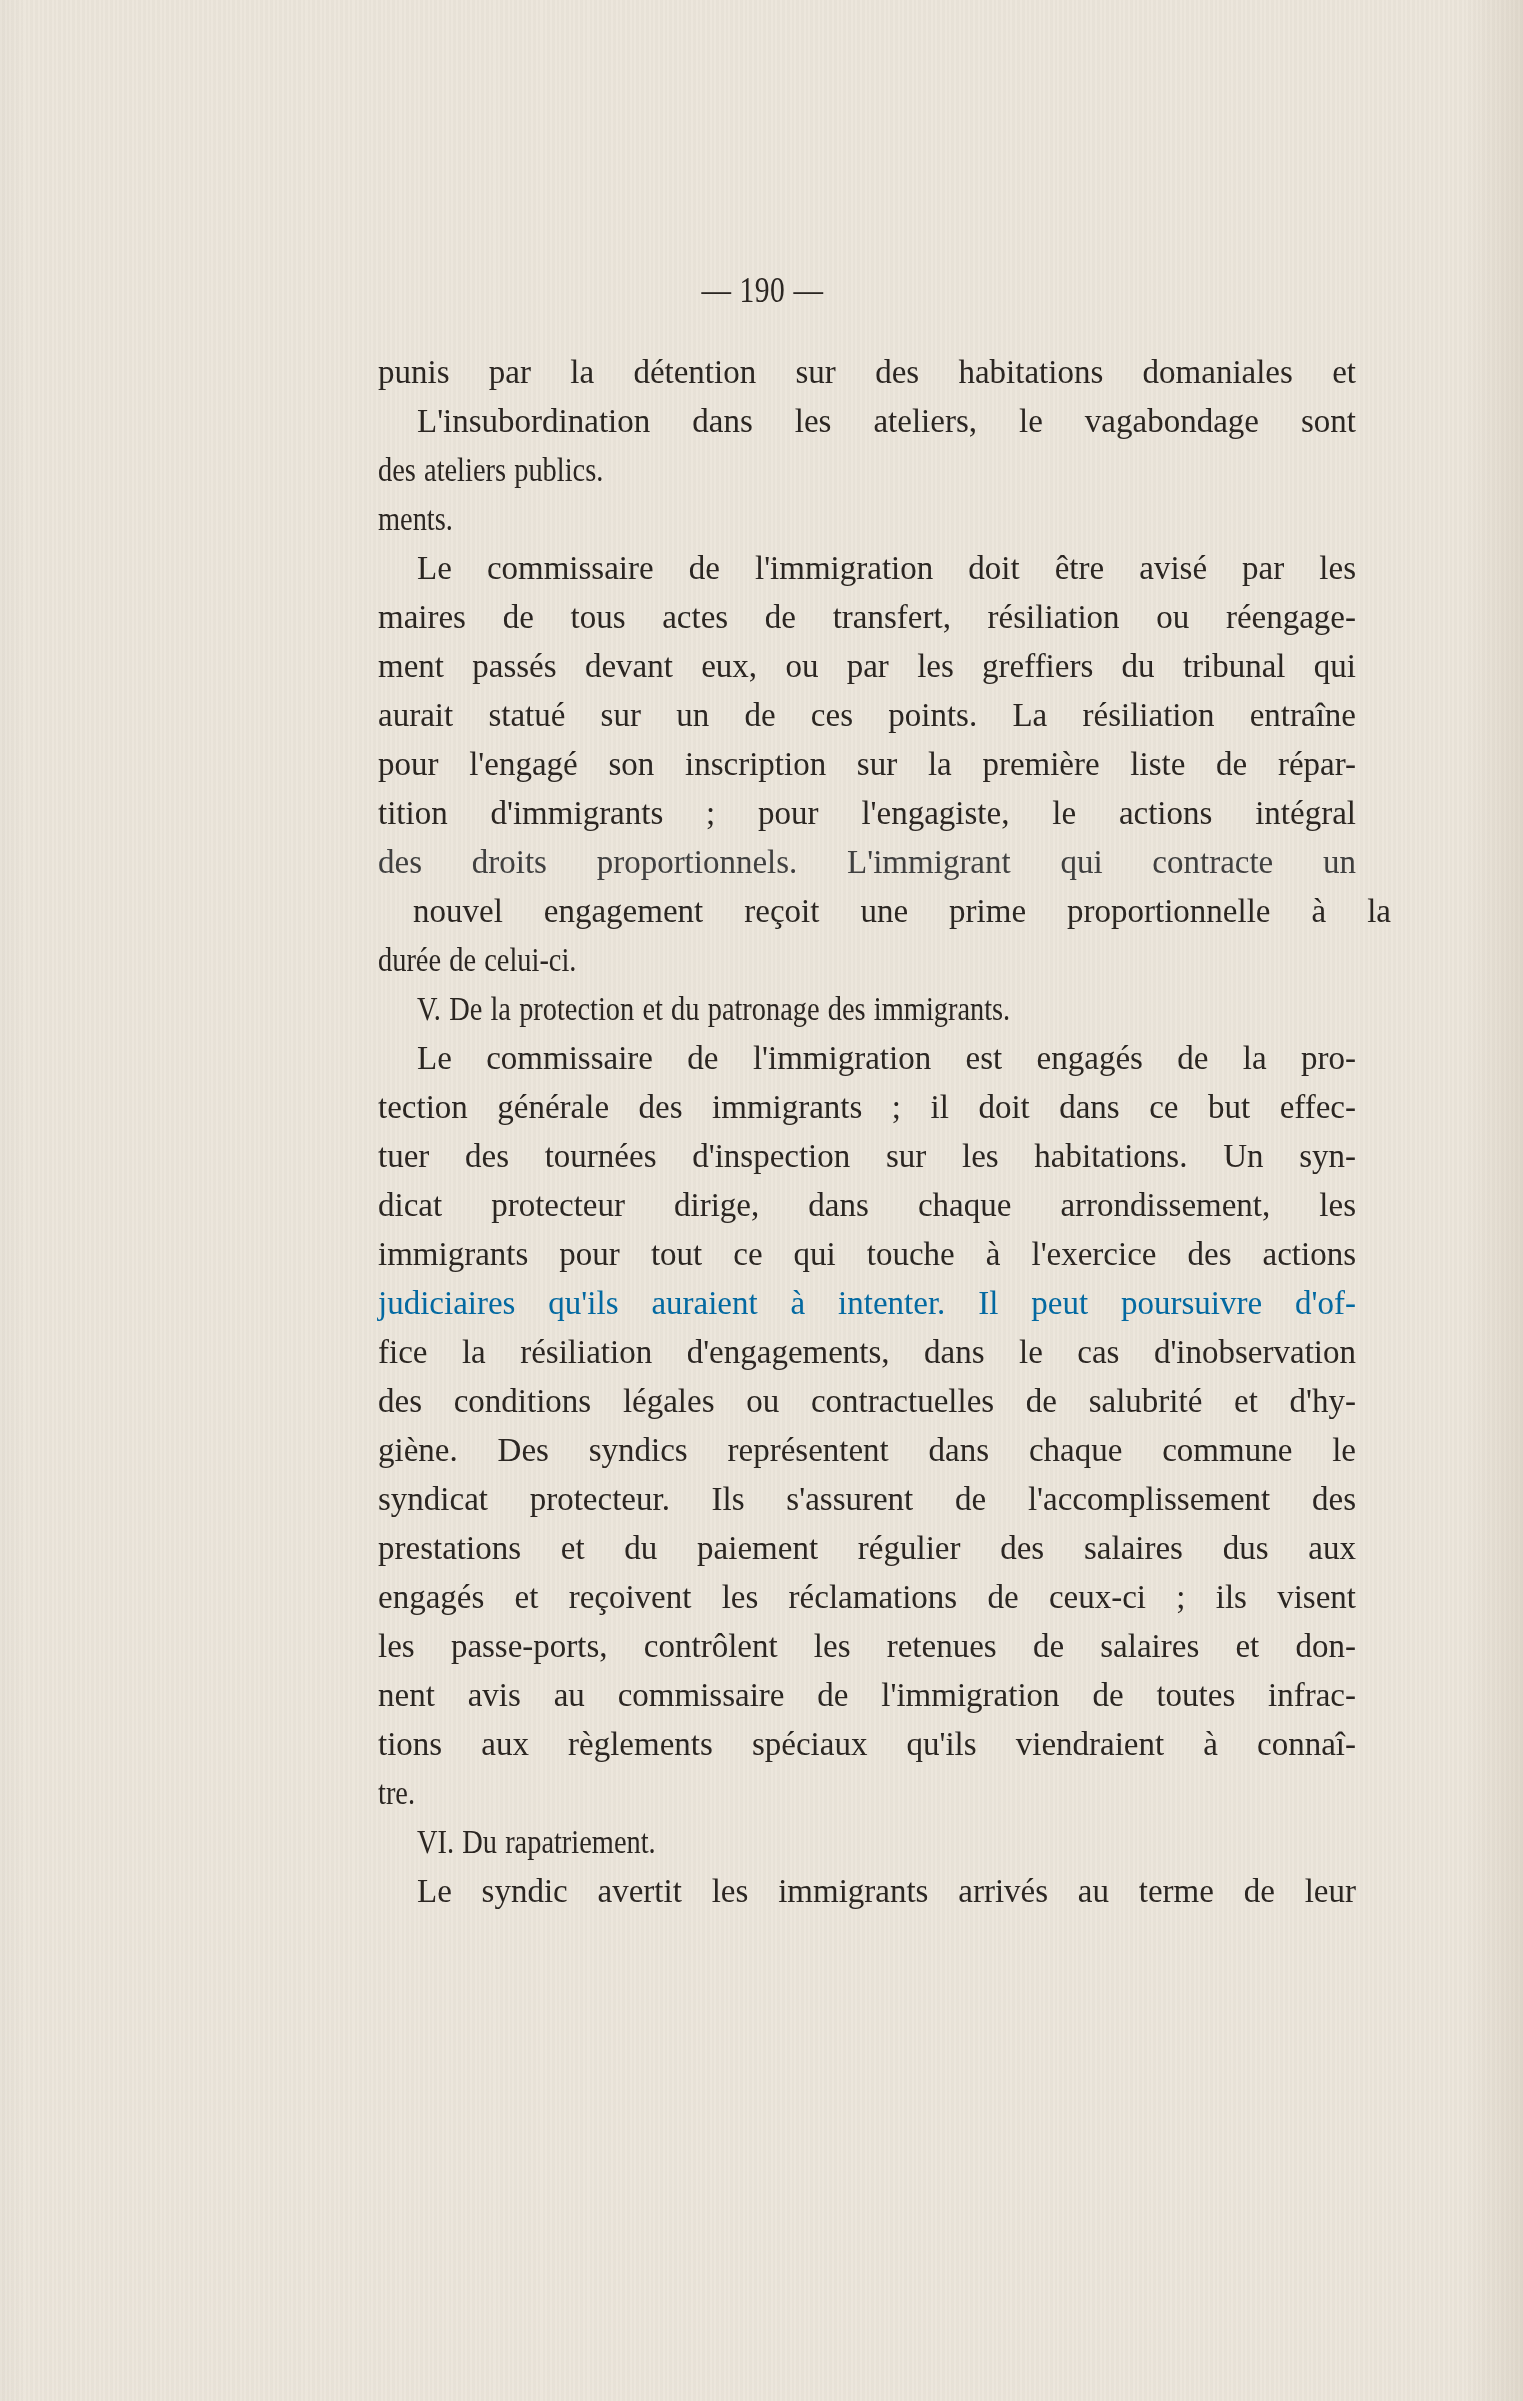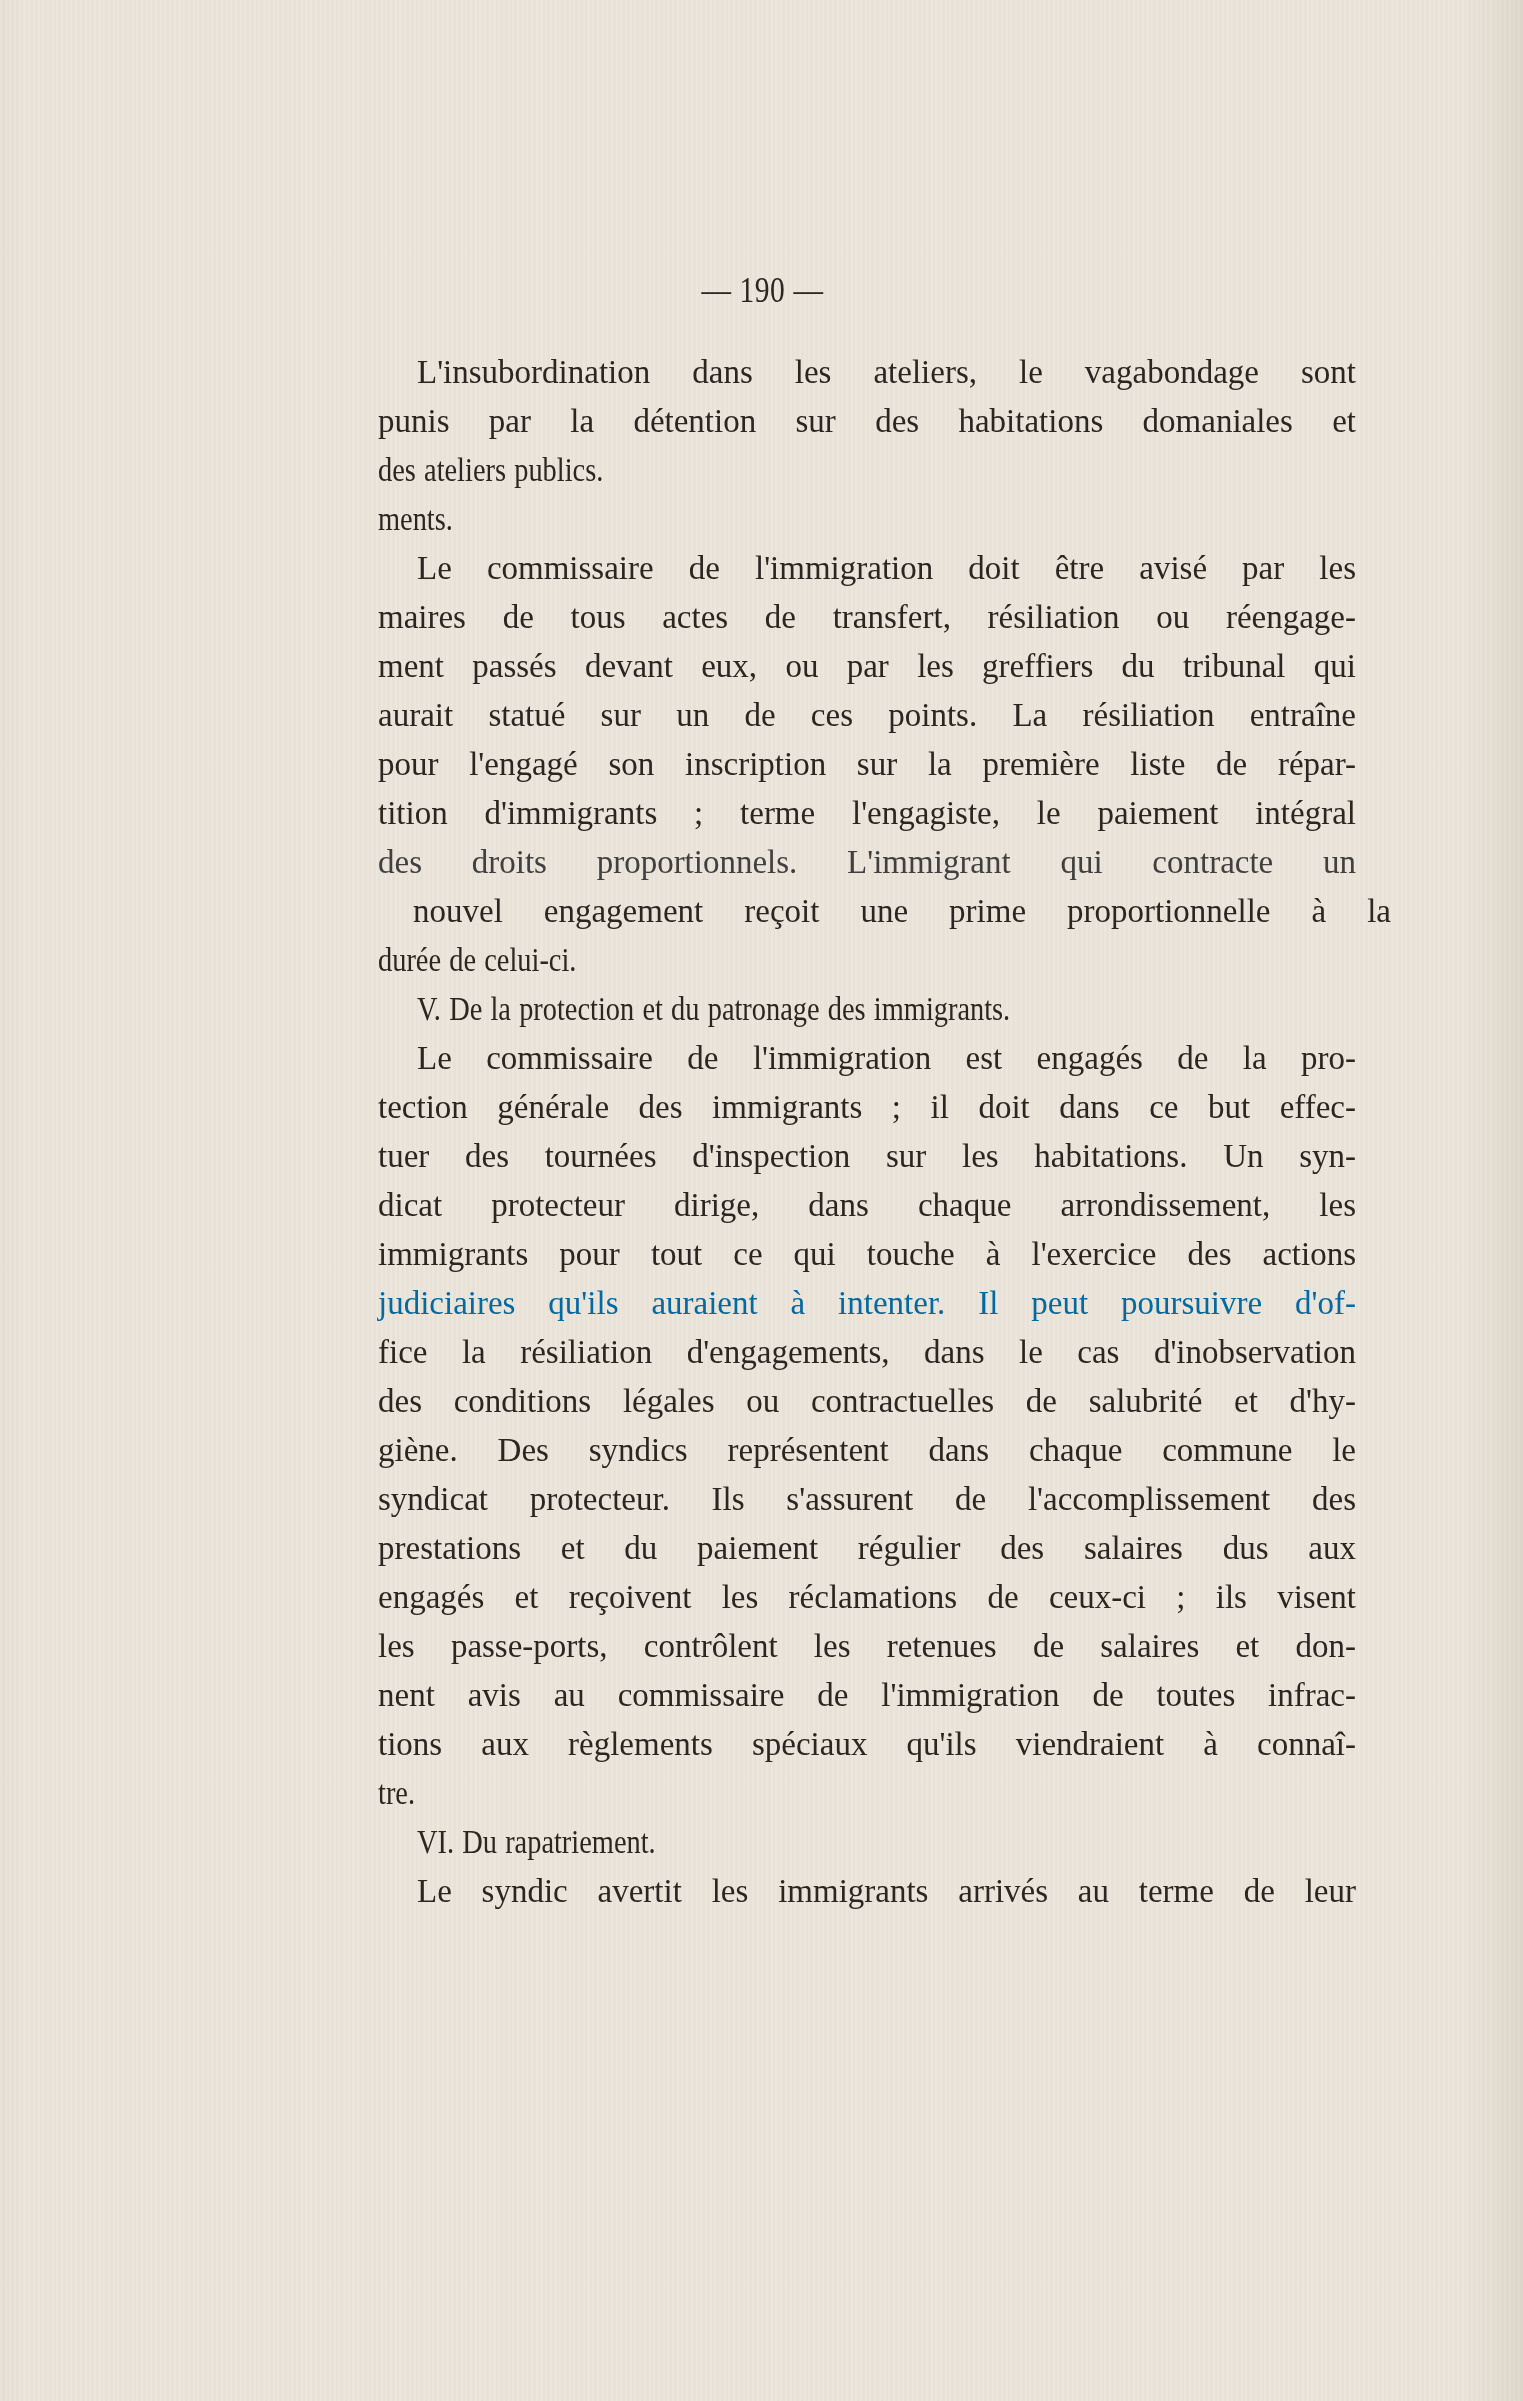--- a/index.html
+++ b/index.html
@@ -72,45 +72,45 @@
 <body>
 
 <div class="page-bg"></div>
 
 <div class="folio">
   <span class="num">— 190 —</span>
 </div>
 
 <div class="text-block" id="text-block">
 
+  <div class="line justify">
+      <span class="inner" style="display: block; width: 978px; text-align-last: justify; text-align: justify; color: rgb(43, 38, 34);">punis par la détention sur des habitations domaniales et</span>
+    </div>
   <div class="line indent justify">
       <span class="inner" style="display: block; width: 939px; text-align-last: justify; text-align: justify; color: rgb(43, 38, 34);">L'insubordination dans les ateliers, le vagabondage sont</span>
-    </div>
-  <div class="line justify">
-      <span class="inner" style="display: block; width: 978px; text-align-last: justify; text-align: justify; color: rgb(43, 38, 34);">punis par la détention sur des habitations domaniales et</span>
     </div>
   <div class="line"><span class="inner" style="transform: scaleX(0.86); color: rgb(43, 38, 34);">des ateliers publics.</span></div>
   <div class="line"><span class="inner" style="transform: scaleX(0.86); color: rgb(43, 38, 34);">ments.</span></div>
   <div class="line indent justify">
       <span class="inner" style="display: block; width: 939px; text-align-last: justify; text-align: justify; color: rgb(43, 38, 34);">Le commissaire de l'immigration doit être avisé par les</span>
     </div>
   <div class="line justify">
       <span class="inner" style="display: block; width: 978px; text-align-last: justify; text-align: justify; color: rgb(43, 38, 34);">maires de tous actes de transfert, résiliation ou réengage-</span>
     </div>
   <div class="line justify">
       <span class="inner" style="display: block; width: 978px; text-align-last: justify; text-align: justify; color: rgb(43, 38, 34);">ment passés devant eux, ou par les greffiers du tribunal qui</span>
     </div>
   <div class="line justify">
       <span class="inner" style="display: block; width: 978px; text-align-last: justify; text-align: justify; color: rgb(43, 38, 34);">aurait statué sur un de ces points. La résiliation entraîne</span>
     </div>
   <div class="line justify">
       <span class="inner" style="display: block; width: 978px; text-align-last: justify; text-align: justify; color: rgb(43, 38, 34);">pour l'engagé son inscription sur la première liste de répar-</span>
     </div>
   <div class="line justify">
-      <span class="inner" style="display: block; width: 978px; text-align-last: justify; text-align: justify; color: rgb(43, 38, 34);">tition d'immigrants ; terme l'engagiste, le paiement intégral</span>
+      <span class="inner" style="display: block; width: 978px; text-align-last: justify; text-align: justify; color: rgb(43, 38, 34);">tition d'immigrants ; pour l'engagiste, le actions intégral</span>
     </div>
   <div class="line justify">
       <span class="inner" style="display: block; width: 978px; text-align-last: justify; text-align: justify; color: #404040;">des droits proportionnels. L'immigrant qui contracte un</span>
     </div>
   <div class="line justify">
       <span class="inner" style="display: block; width: 978px; text-align-last: justify; text-align: justify; color: rgb(43, 38, 34); margin-left: 35px;">nouvel engagement reçoit une prime proportionnelle à la</span>
     </div>
   <div class="line"><span class="inner" style="transform: scaleX(0.86); color: rgb(43, 38, 34);">durée de celui-ci.</span></div>
   <div class="line indent"><span class="inner" style="transform: scaleX(0.86); color: rgb(43, 38, 34);">V. De la protection et du patronage des immigrants.</span></div>
   <div class="line indent justify">

